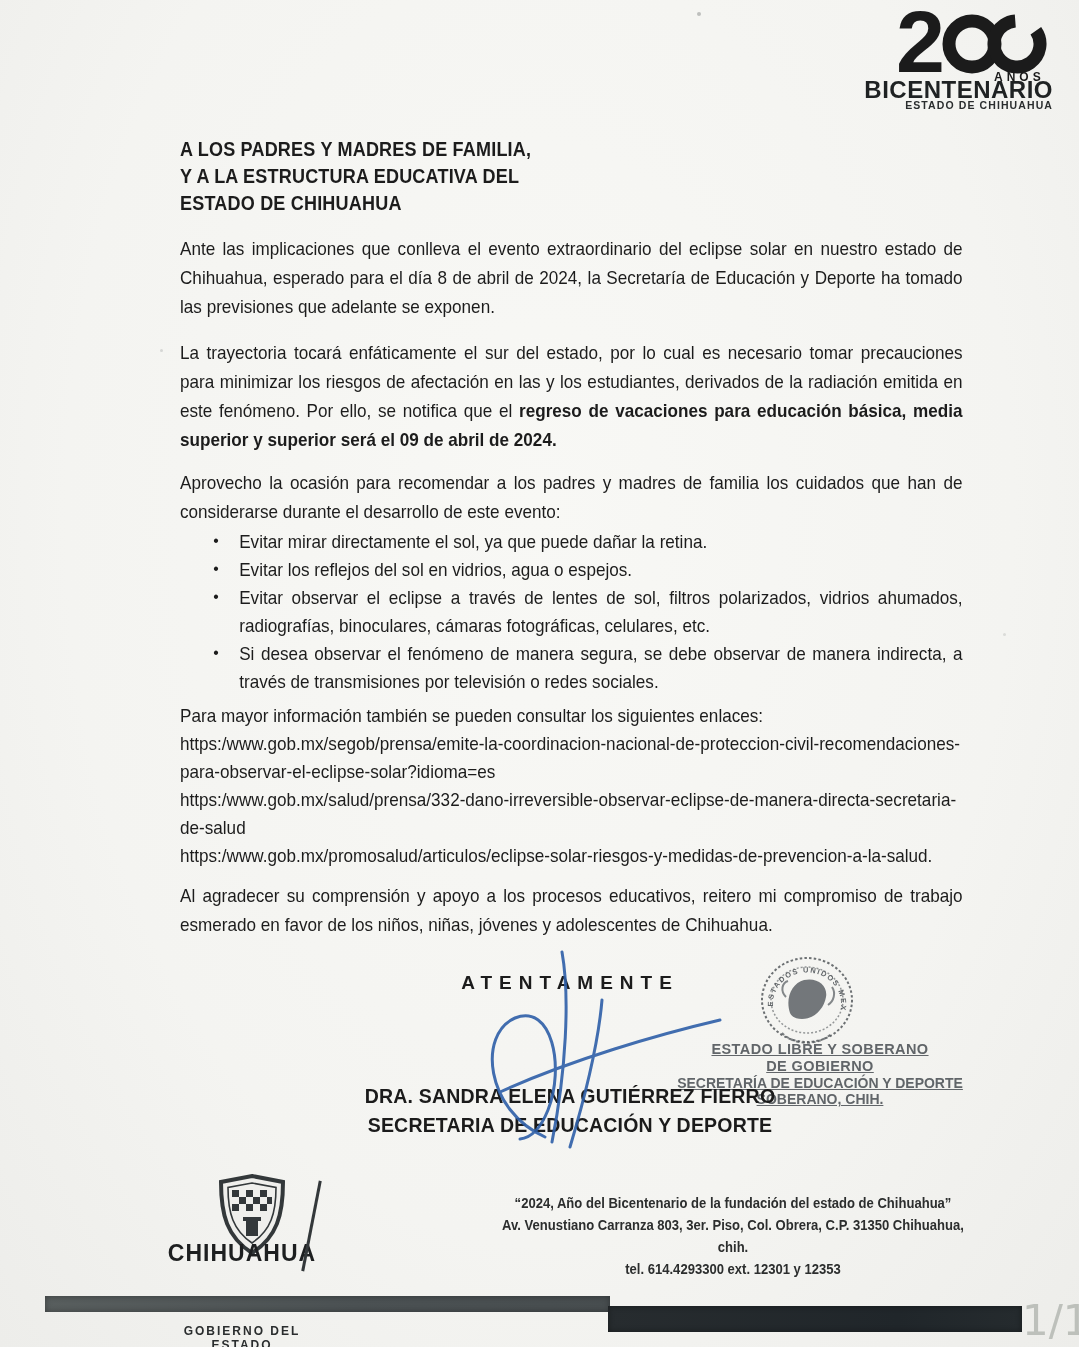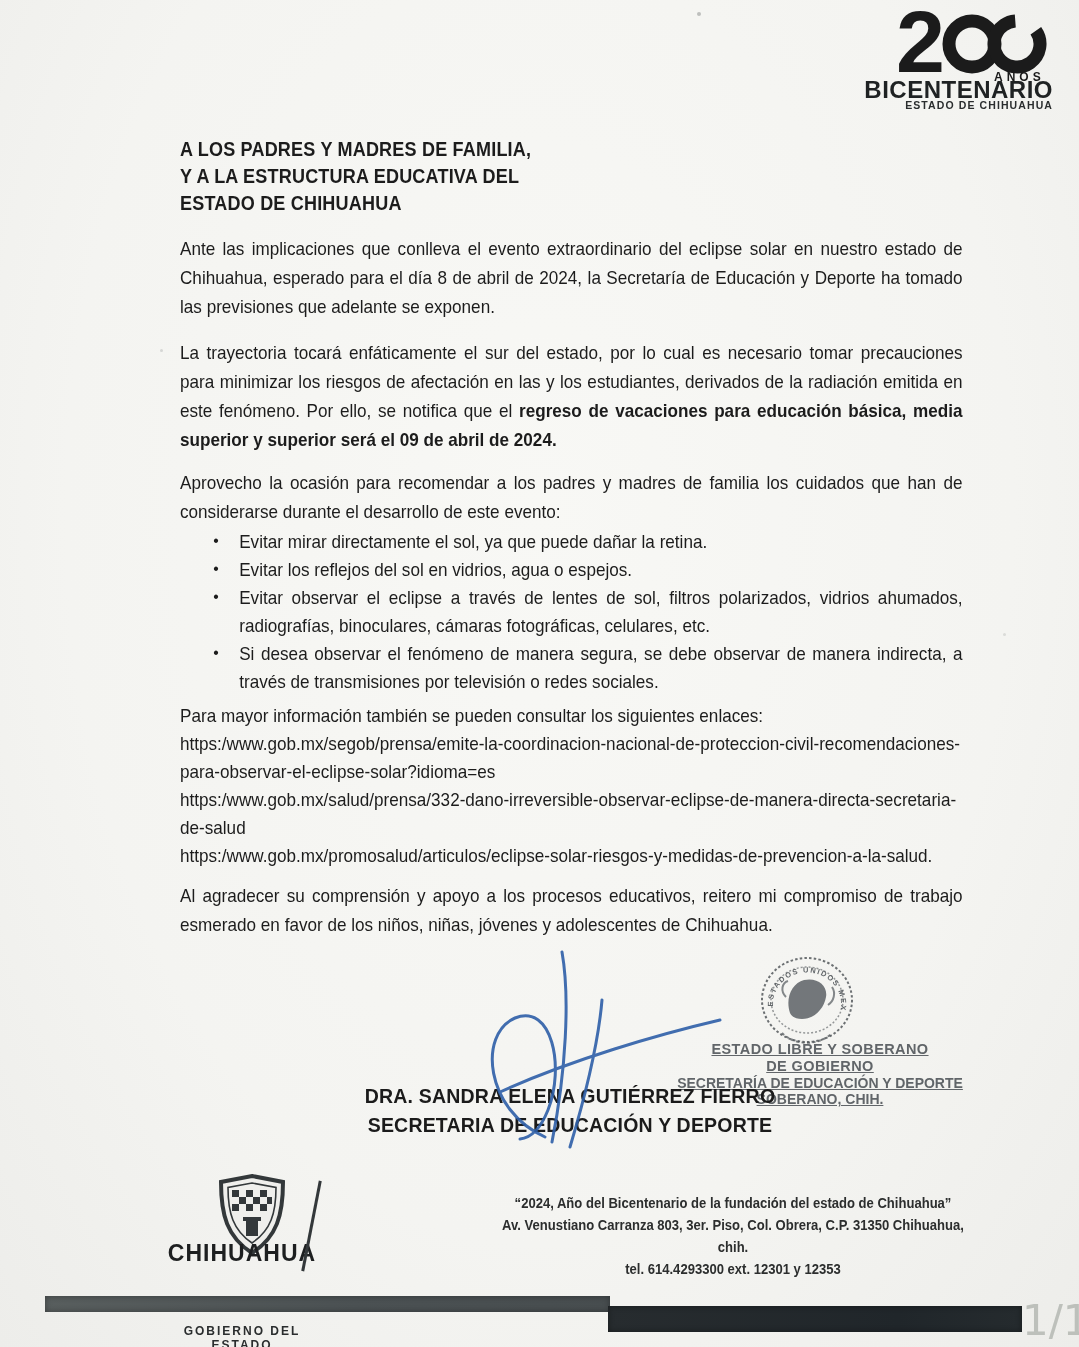--- a/index.html
+++ b/index.html
@@ -108,20 +108,21 @@
     <div class="links">
       <div>Para mayor información también se pueden consultar los siguientes enlaces:</div>
       <div>https:/www.gob.mx/segob/prensa/emite-la-coordinacion-nacional-de-proteccion-civil-recomendaciones-para-observar-el-eclipse-solar?idioma=es</div>
       <div>https:/www.gob.mx/salud/prensa/332-dano-irreversible-observar-eclipse-de-manera-directa-secretaria-de-salud</div>
       <div>https:/www.gob.mx/promosalud/articulos/eclipse-solar-riesgos-y-medidas-de-prevencion-a-la-salud.</div>
     </div>
 
     <p class="para closing">Al agradecer su comprensión y apoyo a los procesos educativos, reitero mi compromiso de trabajo esmerado en favor de los niños, niñas, jóvenes y adolescentes de Chihuahua.</p>
   </div>
 
+  <div class="salutation">ATENTAMENTE</div>
 
   <svg class="signature-svg" width="280" height="210" viewBox="0 0 280 210">
     <g fill="none" stroke="#2e5fa8" stroke-width="3" stroke-linecap="round" opacity=".9">
       <path d="M 92 10 C 100 55, 96 130, 82 200"></path>
       <path d="M 132 58 C 128 105, 112 165, 100 205"></path>
       <path d="M 75 195 C 15 168, 8 92, 45 76 C 82 61, 95 125, 78 168 C 70 188, 60 196, 50 197"></path>
       <path d="M 30 150 C 100 118, 190 92, 250 78"></path>
     </g>
   </svg>
 

